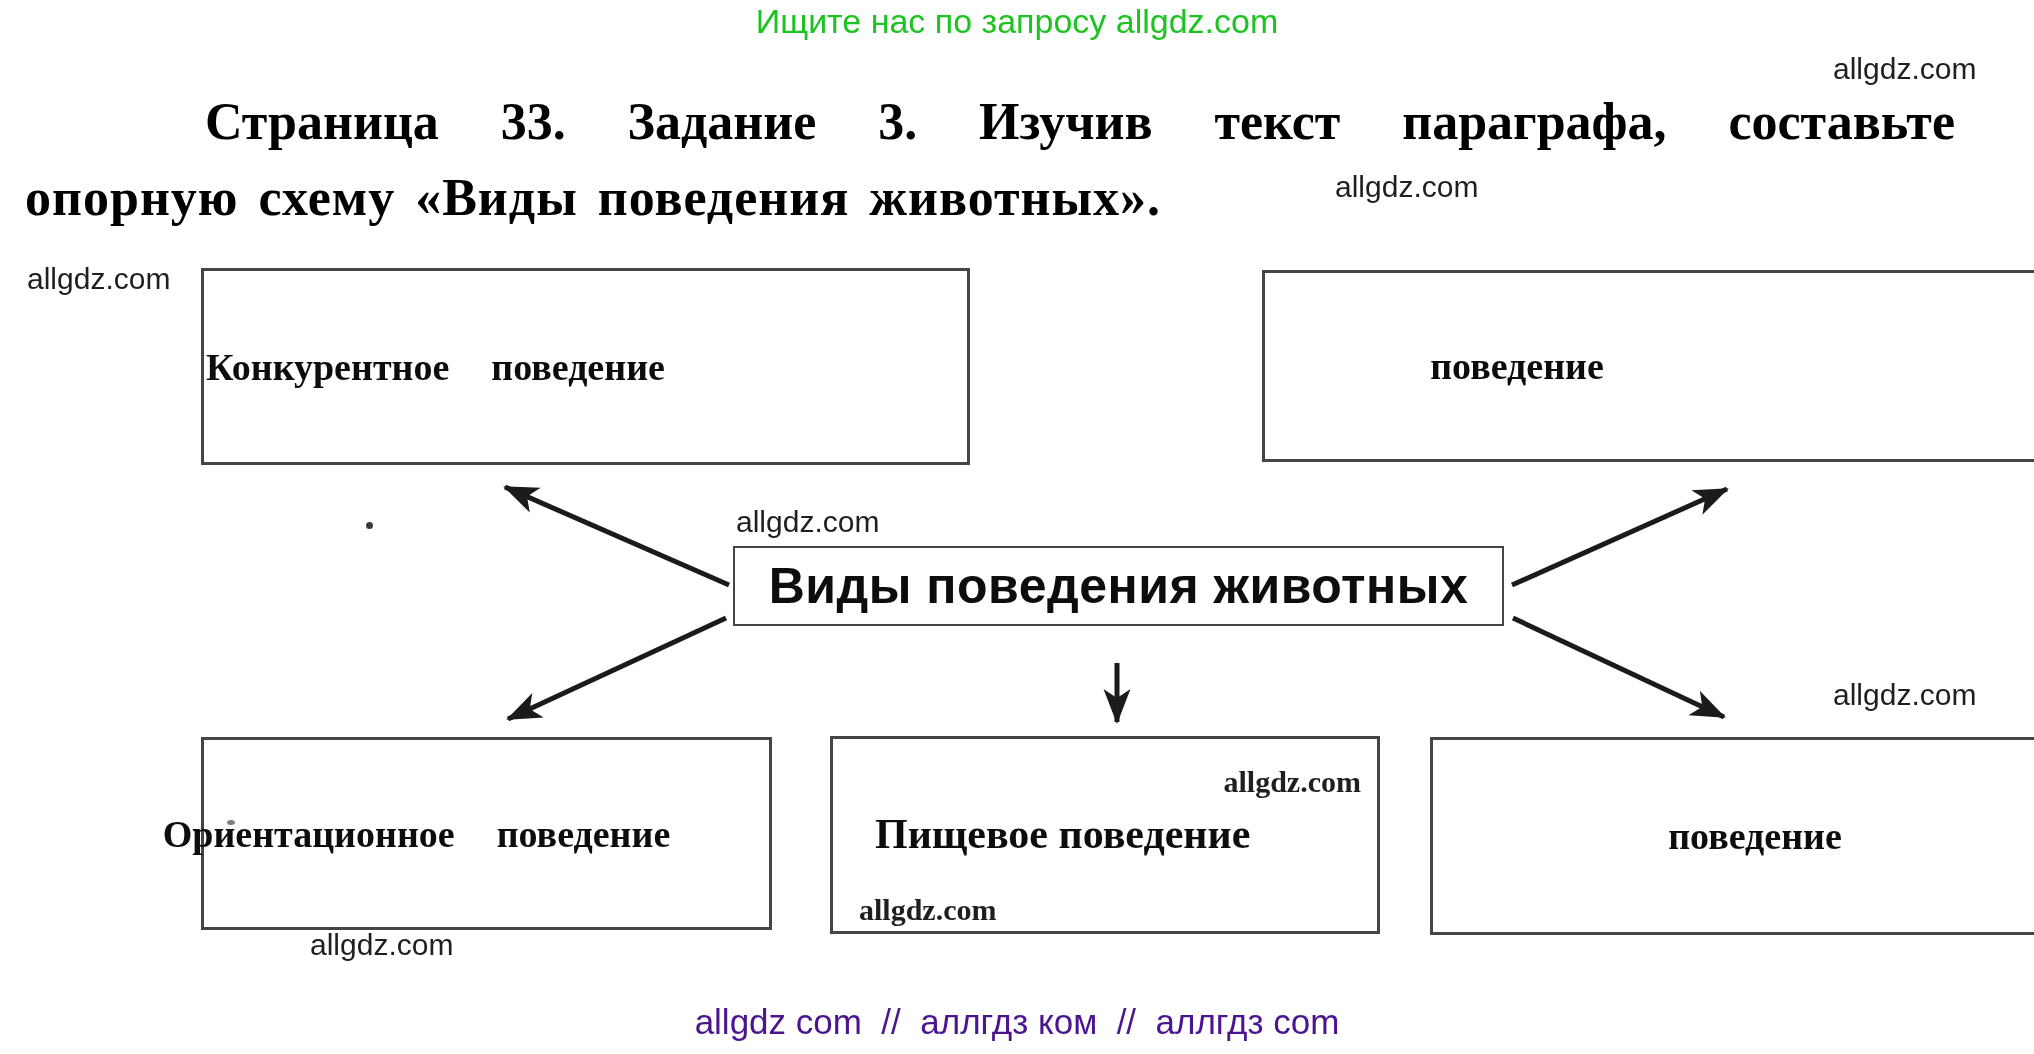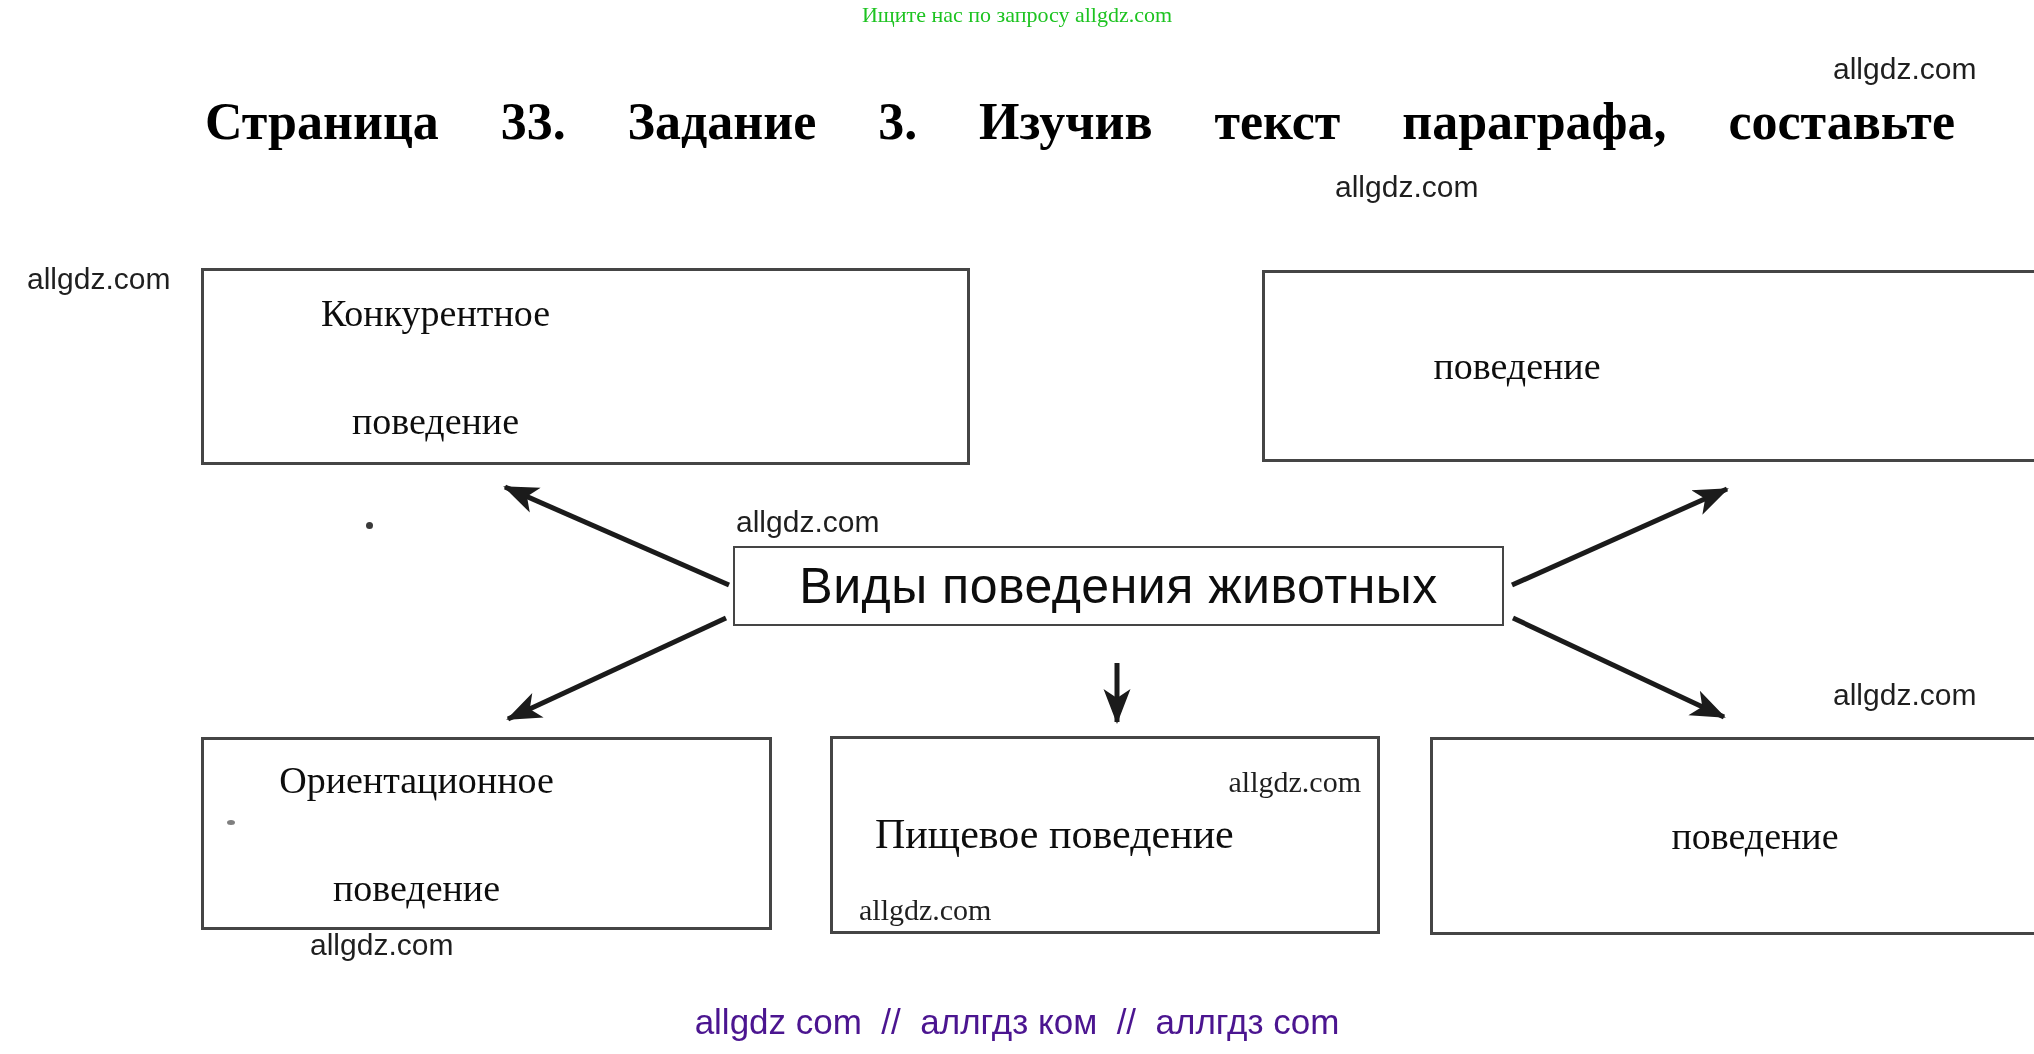--- a/index.html
+++ b/index.html
@@ -10,23 +10,22 @@
     background: #ffffff;
     overflow: hidden;
     font-family: "Liberation Sans", sans-serif;
     color: #111;
   }
   .notice {
     position: absolute;
     top: 2px; left: 0;
     width: 100%;
     text-align: center;
-    font-size: 22px;
+    font-size: 34px;
     color: #1dc321;
-    font-family: Liberation Serif, serif;
   }
   .wm {
     position: absolute;
     font-size: 30px;
     color: #1f1f1f;
     white-space: nowrap;
   }
   .title-l1 {
     position: absolute;
     left: 165px; top: 92px;
@@ -50,25 +49,25 @@
     color: #000;
     word-spacing: 6px;
     letter-spacing: 1px;
     white-space: nowrap;
   }
   .box {
     position: absolute;
     border: 3px solid #454545;
     box-sizing: border-box;
     display: flex;
-    flex-direction: column;
+    flex-direction: row;
     justify-content: center;
     align-items: center;
     font-family: "Liberation Serif", serif;
-    font-weight: normal;
+    font-weight: bold;
     font-size: 38px;
     line-height: 66px;
     color: #0d0d0d;
     text-align: center;
     background: #fff;
     gap: 42px;
   }
   .box .line { display: block; }
   #box-competitive   { left: 201px;  top: 268px; width: 769px; height: 197px; padding-right: 300px; }
   #box-reproductive  { left: 1262px; top: 270px; width: 840px; height: 192px; padding-right: 330px; }
@@ -117,20 +116,21 @@
   <div class="notice">Ищите нас по запросу allgdz.com</div>
 
   <span class="wm" style="left:1833px; top:52px;">allgdz.com</span>
   <span class="wm" style="left:1335px; top:170px;">allgdz.com</span>
   <span class="wm" style="left:27px;  top:262px;">allgdz.com</span>
   <span class="wm" style="left:736px; top:505px;">allgdz.com</span>
   <span class="wm" style="left:1833px; top:678px;">allgdz.com</span>
   <span class="wm" style="left:310px; top:928px;">allgdz.com</span>
 
   <div class="title-l1">Страница 33. Задание 3. Изучив текст параграфа, составьте</div>
+  <div class="title-l2">опорную схему «Виды поведения животных».</div>
 
   <div class="box" id="box-competitive">
     <span class="line">Конкурентное</span>
     <span class="line">поведение</span>
   </div>
 
   <div class="box" id="box-reproductive">
     <span class="line">поведение</span>
   </div>
 

